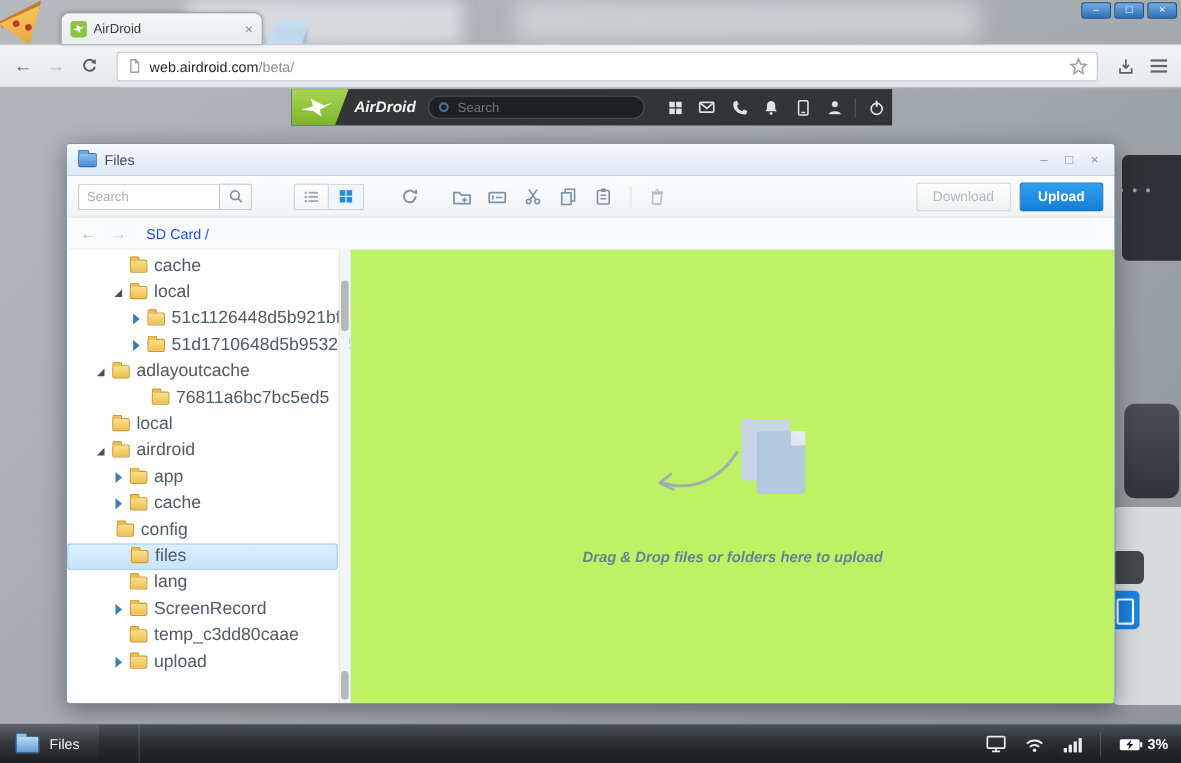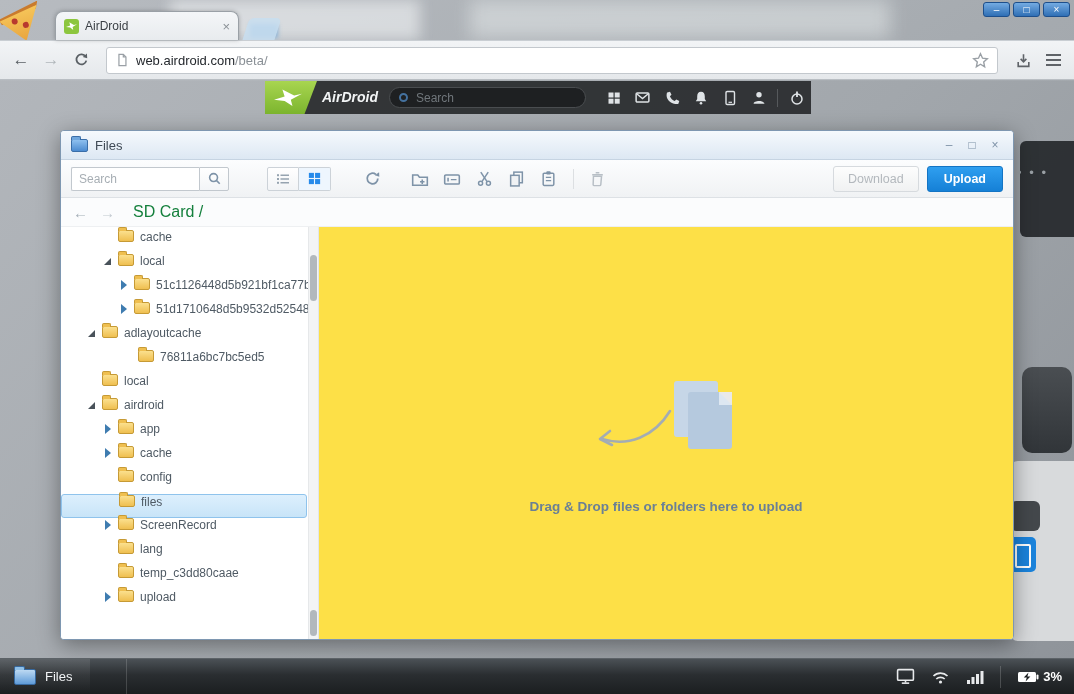--- a/index.html
+++ b/index.html
@@ -124,46 +124,46 @@
   .fw-spacer { flex:1; }
   .btn-download { padding:5px 14px; border:1px solid #d6dade; border-radius:3px; margin-right:8px;
                   background:linear-gradient(#fdfdfd,#f0f1f2); color:#b3b8bd; font-size:12.5px; }
   .btn-upload { padding:5px 16px; border:1px solid #1374c4; border-radius:3px;
                 background:linear-gradient(#2f9ff0,#1580d6); color:#fff; font-size:12.5px; font-weight:bold; }
 
   .fw-breadcrumb { height:29px; flex:0 0 29px; background:#fbfcfd; border-bottom:1px solid #eef0f2;
                    display:flex; align-items:center; padding:0 12px; gap:12px; }
   .bc-arrow { font-size:15px; color:#a4aeb7; }
   .bc-arrow.fwd { color:#c3cad0; }
-  .bc-path { font-size:16px; color:#15803d; margin-left:6px; }
+  .bc-path { font-size:13px; color:#1d4ed8; margin-left:6px; }
 
   .fw-main { flex:1; display:flex; min-height:0; }
   .fw-tree { width:258px; flex:0 0 258px; background:#fff; border-right:1px solid #e3e6e9;
              position:relative; overflow:hidden; padding-top:3px; }
   .tree-rows { position:absolute; inset:3px 11px 0 0; }
-  .tree-row { height:24px; display:flex; font-size:12px; color:#4f5a64; white-space:nowrap; }
+  .tree-row { height:24px; display:flex; align-items:center; font-size:16px; color:#4f5a64; white-space:nowrap; }
   .tree-row.selected { background:linear-gradient(#ddeffd,#c8e4f8); border:1px solid #8fc3ec; border-radius:3px; }
   .toggle { width:14px; height:14px; flex:0 0 14px; position:relative; margin-right:3px; }
   .toggle.expanded::before { content:""; position:absolute; left:3px; top:4px;
                              border-left:7px solid transparent; border-bottom:7px solid #49525a; }
   .toggle.collapsed::before { content:""; position:absolute; left:4px; top:2px;
                               border-top:5px solid transparent; border-bottom:5px solid transparent;
                               border-left:6px solid #3f7cb0; }
   .f-ico { width:16px; height:12px; position:relative; border-radius:2px; margin-right:6px; flex:0 0 16px;
            background:linear-gradient(#fbe08e,#efbf50); border:1px solid #c69a35; }
   .f-ico::before { content:""; position:absolute; left:-1px; top:-4px; width:7px; height:3px;
            background:#efbf50; border:1px solid #c69a35; border-bottom:none; border-radius:2px 2px 0 0; }
 
   .fw-scrollbar { position:absolute; right:0; top:0; bottom:0; width:10px; background:#f3f4f5; border-left:1px solid #e6e8ea; }
   .sb-thumb { position:absolute; left:1px; width:7px; background:#b2b8bd; border-radius:4px; }
   .sb-thumb.t1 { top:28px; height:46px; }
   .sb-thumb.t2 { bottom:3px; height:26px; }
 
-  .fw-drop { flex:1; background:#fde047; display:flex; flex-direction:column; align-items:center;
-             justify-content:center; padding-top:29px; }
+  .fw-drop { flex:1; background:#bef264; display:flex; flex-direction:column; align-items:center;
+             justify-content:center; padding-top:29px;font-style:italic; }
   .drop-cluster { position:relative; width:160px; height:84px; margin-bottom:34px; }
   .doc-back  { position:absolute; right:28px; top:0; width:44px; height:56px; background:#c6d6e7; border-radius:3px; }
   .doc-front { position:absolute; right:14px; top:11px; width:44px; height:57px; background:#b5c9de; border-radius:3px; }
   .doc-front::before { content:""; position:absolute; top:0; right:0; width:0; height:0;
                        border-bottom:13px solid #dde7f1; border-right:13px solid #e9e9e9; }
   .drop-arrow { position:absolute; left:2px; top:26px; }
   .drop-text { font-size:13.5px; font-weight:bold; color:#6b8095; }
 
   .fw-status { height:26px; flex:0 0 26px; background:linear-gradient(#f8fafb,#eaeef1);
                border-top:1px solid #dde2e6; display:flex; align-items:center; padding:0 14px; }
@@ -483,39 +483,39 @@
               <div class="tree-row" style="padding-left: 40px;">
                 <span class="toggle collapsed"></span>
                 <span class="f-ico"></span>
                 <span class="tree-label">app</span>
               </div>
               <div class="tree-row" style="padding-left: 40px;">
                 <span class="toggle collapsed"></span>
                 <span class="f-ico"></span>
                 <span class="tree-label">cache</span>
               </div>
-              <div class="tree-row" style="padding-left: 40px;">
+              <div class="tree-row" style="padding-left: 28px;">
                 <span class="toggle none"></span>
                 <span class="f-ico"></span>
                 <span class="tree-label">config</span>
               </div>
               <div class="tree-row selected" style="padding-left: 40px;">
                 <span class="toggle none"></span>
                 <span class="f-ico"></span>
                 <span class="tree-label">files</span>
               </div>
               <div class="tree-row" style="padding-left: 40px;">
+                <span class="toggle none"></span>
+                <span class="f-ico"></span>
+                <span class="tree-label">lang</span>
+              </div>
+              <div class="tree-row" style="padding-left: 40px;">
                 <span class="toggle collapsed"></span>
                 <span class="f-ico"></span>
                 <span class="tree-label">ScreenRecord</span>
-              </div>
-              <div class="tree-row" style="padding-left: 40px;">
-                <span class="toggle none"></span>
-                <span class="f-ico"></span>
-                <span class="tree-label">lang</span>
               </div>
               <div class="tree-row" style="padding-left: 40px;">
                 <span class="toggle none"></span>
                 <span class="f-ico"></span>
                 <span class="tree-label">temp_c3dd80caae</span>
               </div>
               <div class="tree-row" style="padding-left: 40px;">
                 <span class="toggle collapsed"></span>
                 <span class="f-ico"></span>
                 <span class="tree-label">upload</span>

